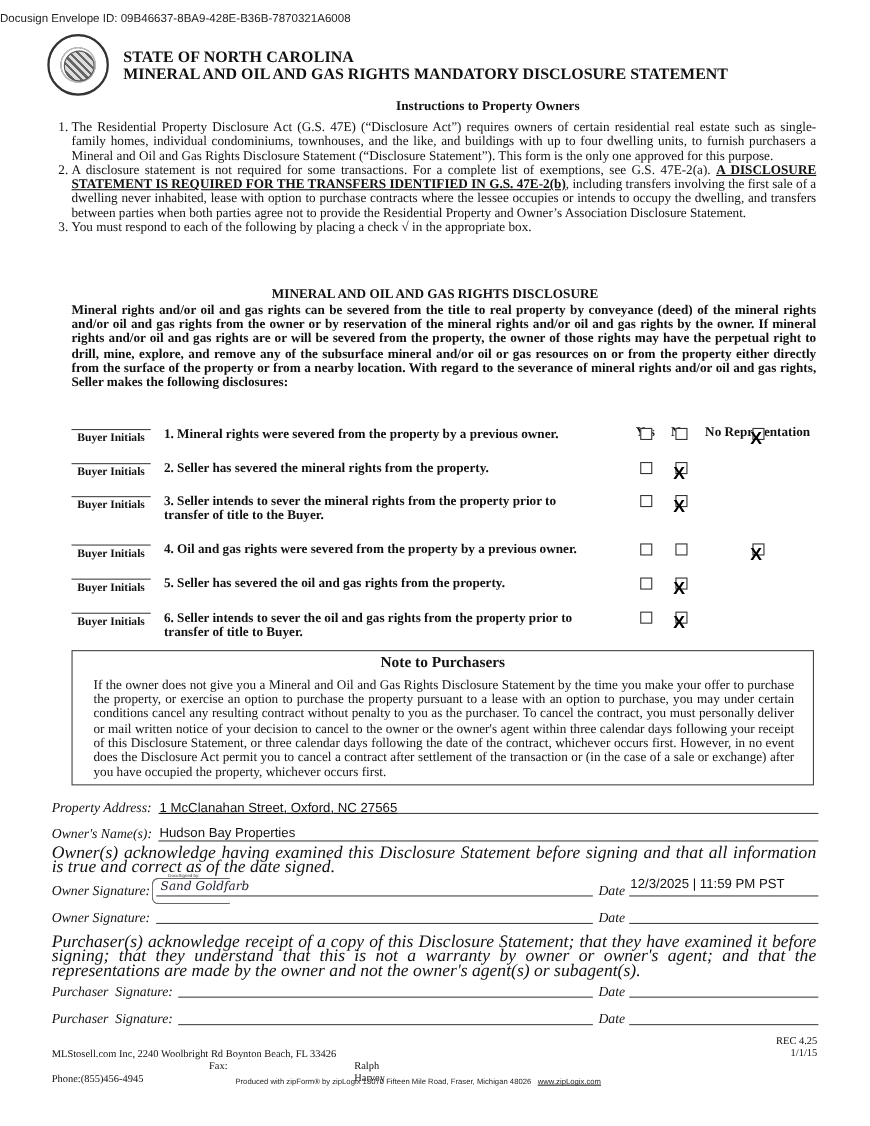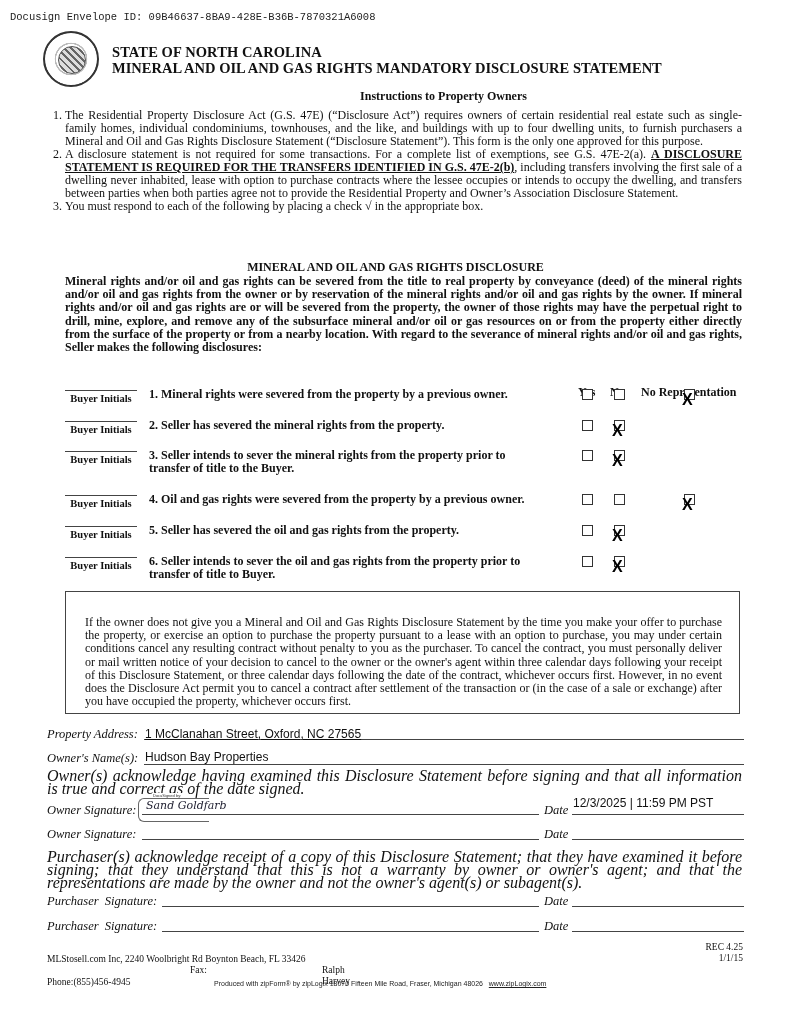--- a/index.html
+++ b/index.html
@@ -1,18 +1,18 @@
 <!DOCTYPE html>
 <html><head>
 <meta charset="utf-8">
 <style>
   html, body { margin:0; padding:0; background:#fff; }
   body { width:791px; height:1024px; position:relative; overflow:hidden; font-family:"Liberation Serif", serif; color:#111; }
   .abs { position:absolute; }
-  .envelope { left:10px; top:11px; font-family:Liberation Mono, monospace; font-size:10.5px; color:#222; }
+  .envelope { left:0; top:11px; font-family:Liberation Sans, sans-serif; font-size:10.5px; color:#222; }
   .seal { left:43px; top:31px; width:56px; height:56px; border-radius:50%; border:2px solid #333; box-sizing:border-box; background:radial-gradient(circle,#fff 0 40%,#bbb 41% 44%,#fff 45% 70%,#999 71% 74%,#fff 75%); }
   .seal .inner { position:absolute; left:13px; top:13px; width:26px; height:26px; border-radius:50%; border:1px solid #555; background:repeating-linear-gradient(45deg,#666 0 2px,#ddd 2px 5px); }
   .title1 { left:112px; top:44px; font-weight:bold; font-size:14.5px; letter-spacing:0.1px; }
   .title2 { left:112px; top:60px; font-weight:bold; font-size:14.5px; }
   .instr-h { left:0; width:791px; top:89px; text-align:center; font-weight:bold; font-size:12px;padding-left:48px; }
   .list { left:19px; top:109px; width:723px; font-size:12px; line-height:13px; }
   .list ol { margin:0; padding-left:46px; }
   .list li { text-align:justify; padding-left:0; }
   .u { text-decoration:underline; font-weight:bold; }
   .sec-h { left:0; width:791px; top:260px; text-align:center; font-weight:bold; font-size:12px; }
@@ -110,20 +110,21 @@
 
 <div class="row" style="top:555px;">
   <div class="initials" style="top:2px;">Buyer Initials</div>
   <div class="qtext" style="top:0;width:400px;">6. Seller intends to sever the oil and gas rights from the property prior to transfer of title to Buyer.</div>
   <div class="cb" style="left:517px;top:1px;"></div>
   <div class="cb" style="left:549px;top:1px;"></div>
   <div class="x" style="left:547px;top:5px;">X</div>
 </div>
 
 <div class="abs note">
+  <div class="note-h">Note to Purchasers</div>
   <div class="note-b">If the owner does not give you a Mineral and Oil and Gas Rights Disclosure Statement by the time you make your offer to purchase the property, or exercise an option to purchase the property pursuant to a lease with an option to purchase, you may under certain conditions cancel any resulting contract without penalty to you as the purchaser. To cancel the contract, you must personally deliver or mail written notice of your decision to cancel to the owner or the owner's agent within three calendar days following your receipt of this Disclosure Statement, or three calendar days following the date of the contract, whichever occurs first. However, in no event does the Disclosure Act permit you to cancel a contract after settlement of the transaction or (in the case of a sale or exchange) after you have occupied the property, whichever occurs first.</div>
 </div>
 
 <div class="field" style="left:47px;top:727px;">Property Address:</div>
 <div class="line" style="left:144px;top:726px;width:600px;height:13px;"></div>
 <div class="filled" style="left:145px;top:727px;text-decoration:underline;">1 McClanahan Street, Oxford, NC 27565</div>
 
 <div class="field" style="left:47px;top:751px;">Owner's Name(s):</div>
 <div class="line" style="left:144px;top:750px;width:600px;height:14px;"></div>
 <div class="filled" style="left:145px;top:750px;">Hudson Bay Properties</div>

